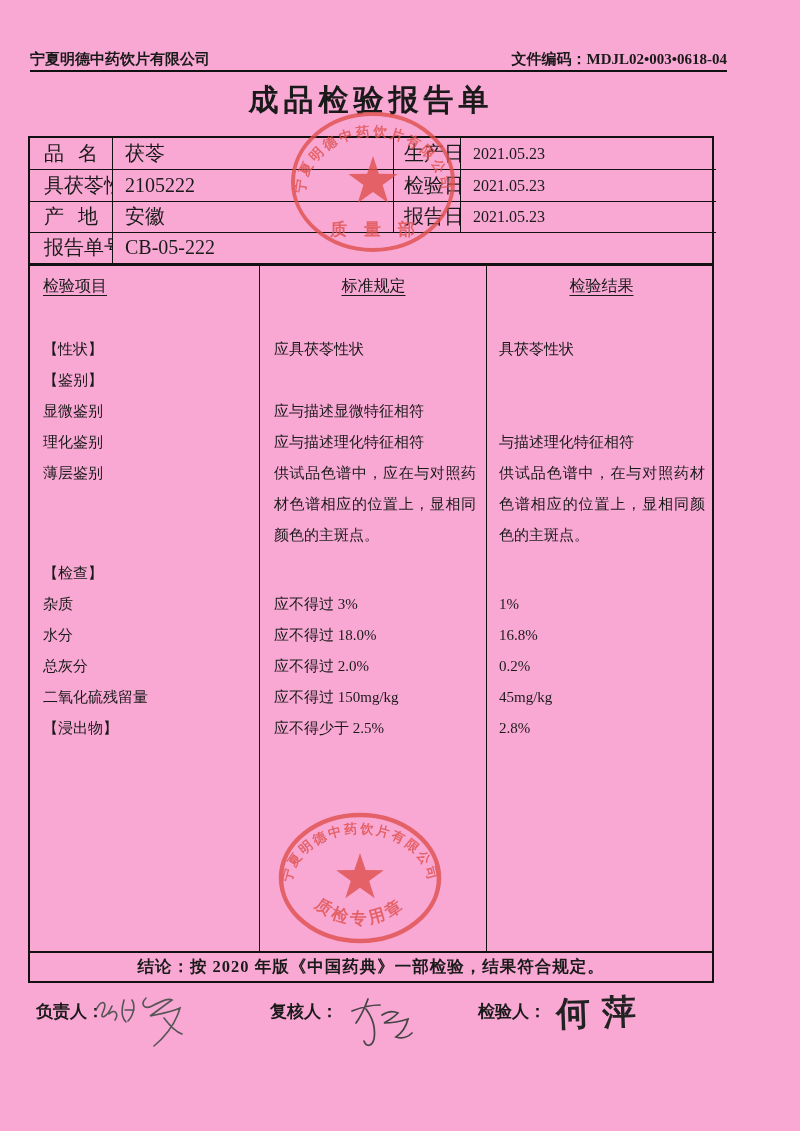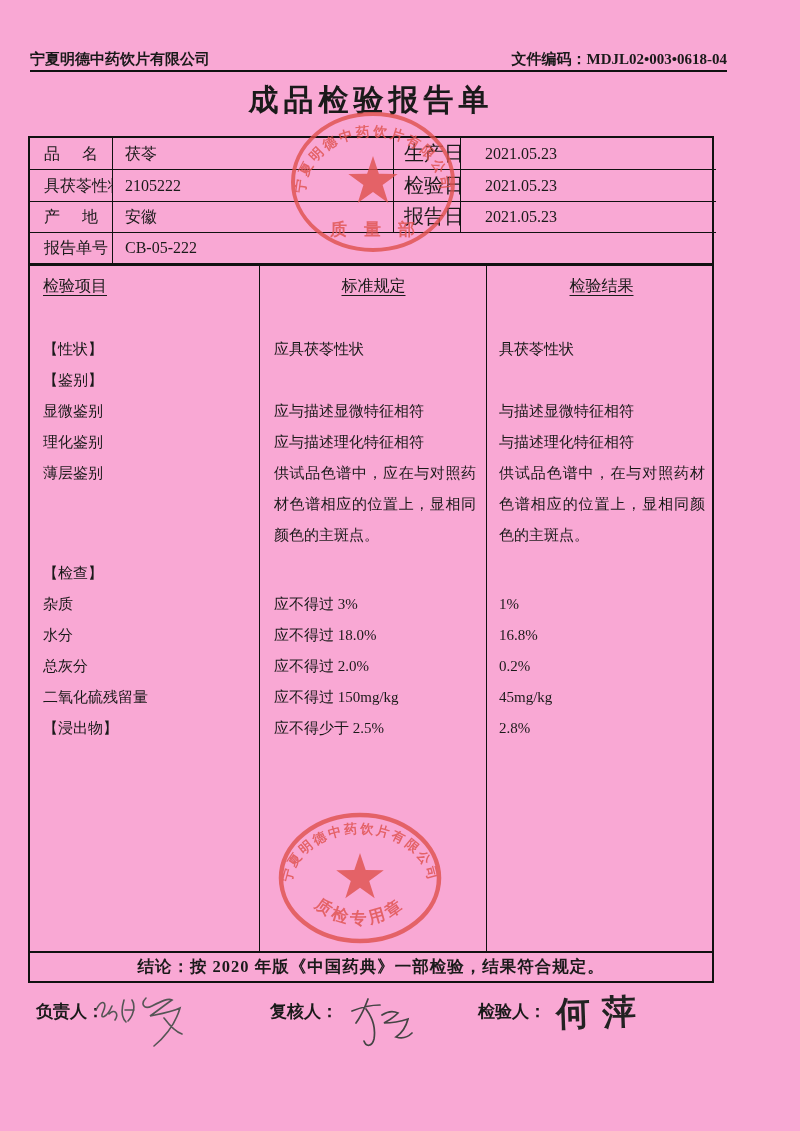--- a/index.html
+++ b/index.html
@@ -10,25 +10,25 @@
   }
   
   .doc-header{position:absolute;left:30px;top:50px;width:697px;display:flex;justify-content:space-between;font-size:15px;font-weight:600;}
   .header-rule{position:absolute;left:30px;top:70px;width:697px;height:2px;background:#111;}
   .report-title{position:absolute;left:28px;top:80px;width:686px;text-align:center;font-size:30px;font-weight:bold;letter-spacing:5px;}
   
   .info-table{position:absolute;left:28px;top:136px;width:686px;height:129px;border:2px solid #111;box-sizing:border-box;display:grid;grid-template-rows:repeat(4,1fr);}
   .info-row{display:grid;grid-template-columns:82px 253px 95px 256px;border-top:1.5px solid #111;}
   .info-row:first-child{border-top:none;}
   .info-row.merged{grid-template-columns:82px 1fr;}
-  .icell{box-sizing:border-box;font-size:16px;line-height:29px;padding:0 12px;display:block;align-self:center;white-space:nowrap;overflow:hidden;}
+  .icell{box-sizing:border-box;font-size:20px;line-height:29px;padding:0 12px;display:block;align-self:center;white-space:nowrap;overflow:hidden;}
   .icell.lbl{text-align:justify;text-align-last:justify;padding:0 14px;}
   .info-row .c2{border-left:1.5px solid #111;height:100%;display:flex;align-items:center;}
   .info-row .c3{border-left:1.5px solid #111;height:100%;display:flex;align-items:center;padding:0 10px;font-size:20px;margin-left:28px;}
-  .info-row .c4{border-left:1.5px solid #111;height:100%;display:flex;align-items:center;padding:0 24px;font-size:16px;}
+  .info-row .c4{border-left:1.5px solid #111;height:100%;display:flex;align-items:center;padding:0 12px;font-size:16px;}
   
   .main-table{position:absolute;left:28px;top:265px;width:686px;height:688px;border:2px solid #111;border-top-width:1.5px;box-sizing:border-box;}
   .vline{position:absolute;top:0;bottom:0;width:1.5px;background:#111;}
   .vline.v1{left:228.5px;}
   .vline.v2{left:455.5px;}
   .mt-header{display:grid;grid-template-columns:230px 227px 229px;margin-top:10px;font-size:16px;}
   .mt-header .h1{padding-left:13px;}
   .mt-header .h2,.mt-header .h3{text-align:center;}
   .uline{text-decoration:underline;text-underline-offset:4px;}
   .mt-row{display:grid;grid-template-columns:230px 227px 229px;font-size:15px;line-height:31px;}
@@ -108,21 +108,20 @@
       <div class="c3">具茯苓性状</div>
     </div>
     <div class="mt-row">
       <div class="c1">【鉴别】</div>
       <div class="c2"></div>
       <div class="c3"></div>
     </div>
     <div class="mt-row">
       <div class="c1">显微鉴别</div>
       <div class="c2">应与描述显微特征相符</div>
-      <div class="c3">与描述显微特征相符</div>
     </div>
     <div class="mt-row">
       <div class="c1">理化鉴别</div>
       <div class="c2">应与描述理化特征相符</div>
       <div class="c3">与描述理化特征相符</div>
     </div>
     <div class="mt-row">
       <div class="c1">薄层鉴别</div>
       <div class="c2 wrap">供试品色谱中，应在与对照药材色谱相应的位置上，显相同颜色的主斑点。</div>
       <div class="c3 wrap">供试品色谱中，在与对照药材色谱相应的位置上，显相同颜色的主斑点。</div>

